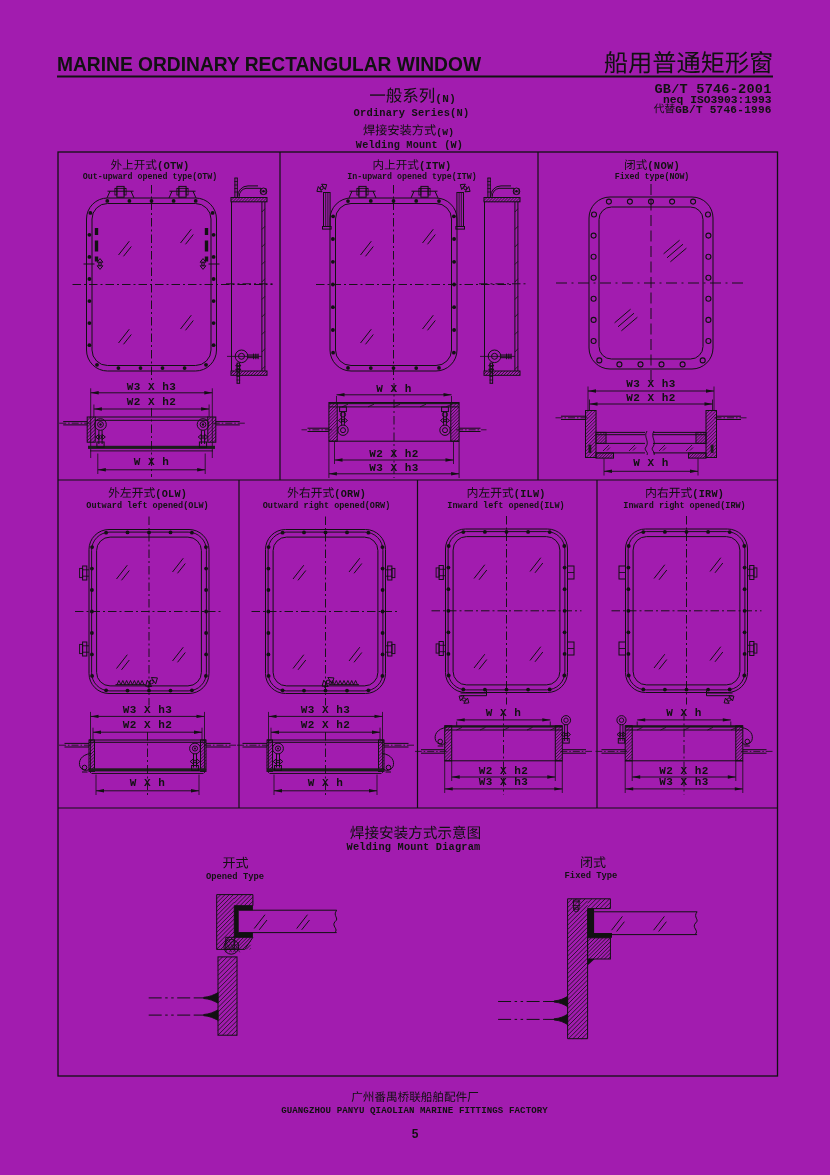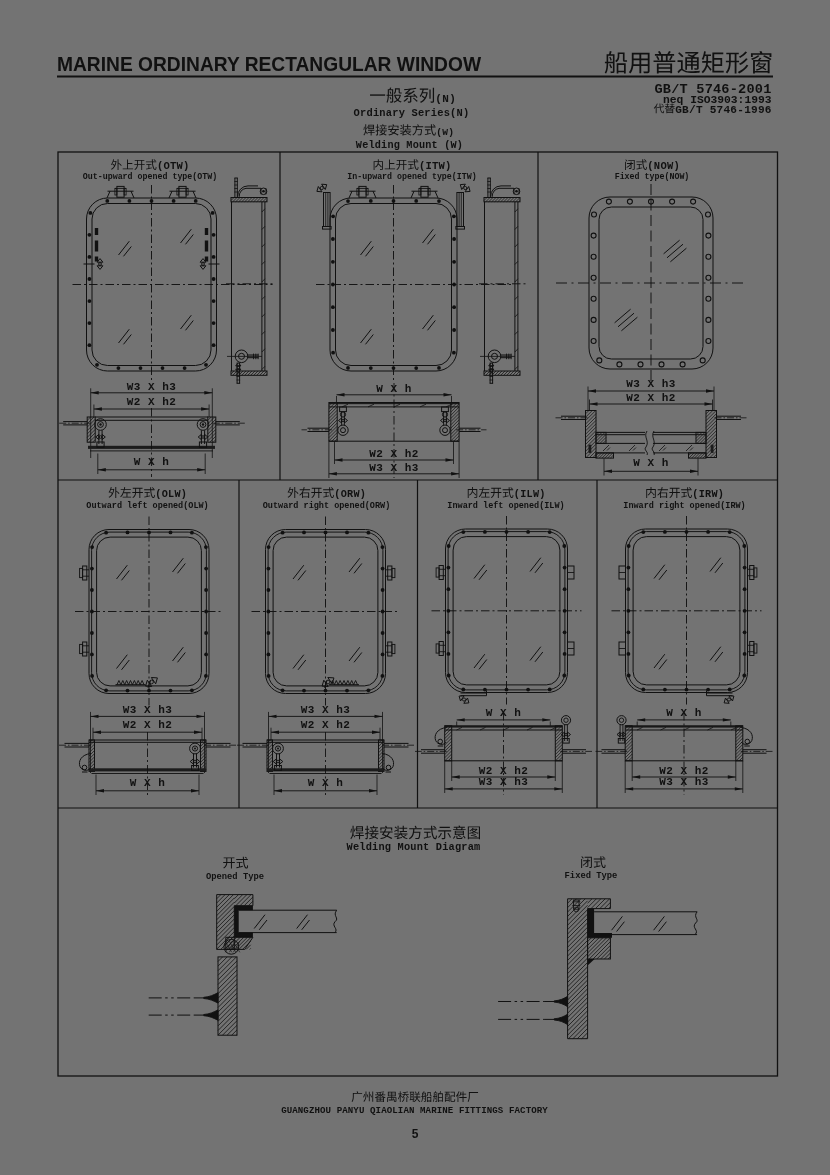--- a/index.html
+++ b/index.html
@@ -1,15 +1,15 @@
 <!DOCTYPE html>
 <html><head><meta charset="utf-8"><title>Marine Ordinary Rectangular Window</title>
 <style>
 html,body{margin:0;padding:0;background:#fff;}
-#page{position:relative;width:830px;height:1175px;background:#737373;overflow:hidden;}
+#page{position:relative;width:830px;height:1175px;background:#a21caf;overflow:hidden;}
 svg{display:block;}
 </style></head>
 <body>
 
 <div id="page">
 <svg width="830" height="1175" viewBox="0 0 830 1175">
 <defs>
 <path id="u4E00" d="M44 431V349H960V431Z"></path>
 <path id="u4E0A" d="M427 825V43H51V-32H950V43H506V441H881V516H506V825Z"></path>
 <path id="u4EE3" d="M715 783C774 733 844 663 877 618L935 658C901 703 829 771 769 819ZM548 826C552 720 559 620 568 528L324 497L335 426L576 456C614 142 694 -67 860 -79C913 -82 953 -30 975 143C960 150 927 168 912 183C902 67 886 8 857 9C750 20 684 200 650 466L955 504L944 575L642 537C632 626 626 724 623 826ZM313 830C247 671 136 518 21 420C34 403 57 365 65 348C111 389 156 439 199 494V-78H276V604C317 668 354 737 384 807Z"></path>

